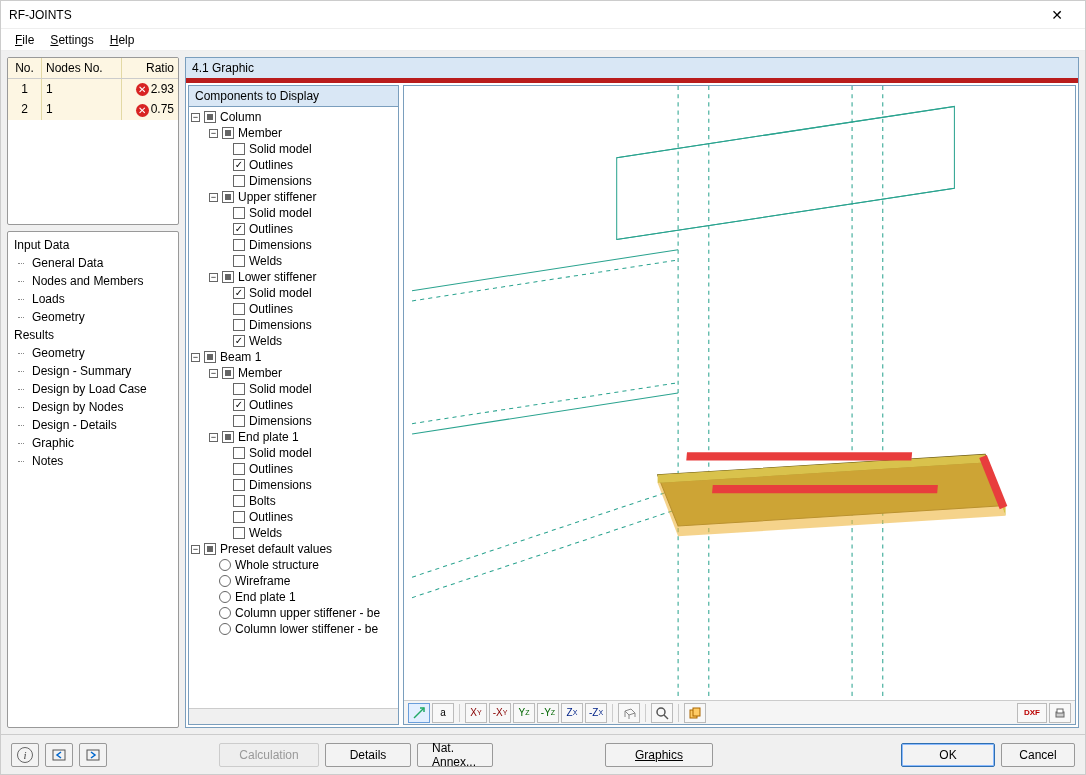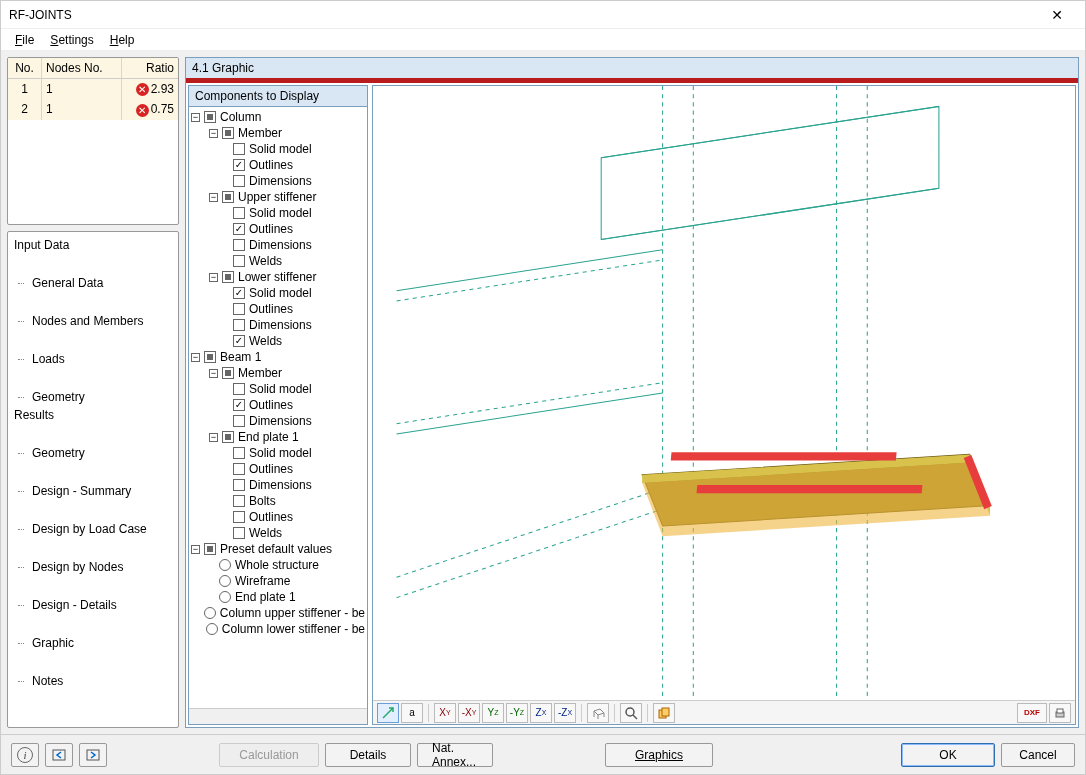--- a/index.html
+++ b/index.html
@@ -92,21 +92,20 @@
     overflow-y: auto;
     padding: 4px 2px;
     font-size: 12px;
   }
   .nav-tree .grp { padding: 2px 4px; }
   .nav-tree .lnk {
     padding: 2px 4px 2px 22px;
     color: #000;
     cursor: pointer;
     position: relative;
-    margin-top: 20px;
   }
   .nav-tree .lnk::before {
     content:"";
     position:absolute;
     left:8px; top:50%;
     width:6px; border-top:1px dotted #888;
   }
   .right-col {
     flex: 1;
     display: flex;
@@ -126,21 +125,21 @@
     border-bottom:5px solid #b91c1c;
     padding:3px 6px;
     font-size:12px;
   }
   .right-body {
     flex:1;
     display:flex;
     min-height:0;
   }
   .component-tree {
-    width: 180px;
+    width: 211px;
     border: 1px solid #7a9ebd;
     margin:2px;
     display:flex;
     flex-direction:column;
     min-height:0;
   }
   .component-tree .ct-header {
     background:#d9e7f5;
     padding:3px 6px;
     border-bottom:1px solid #7a9ebd;

